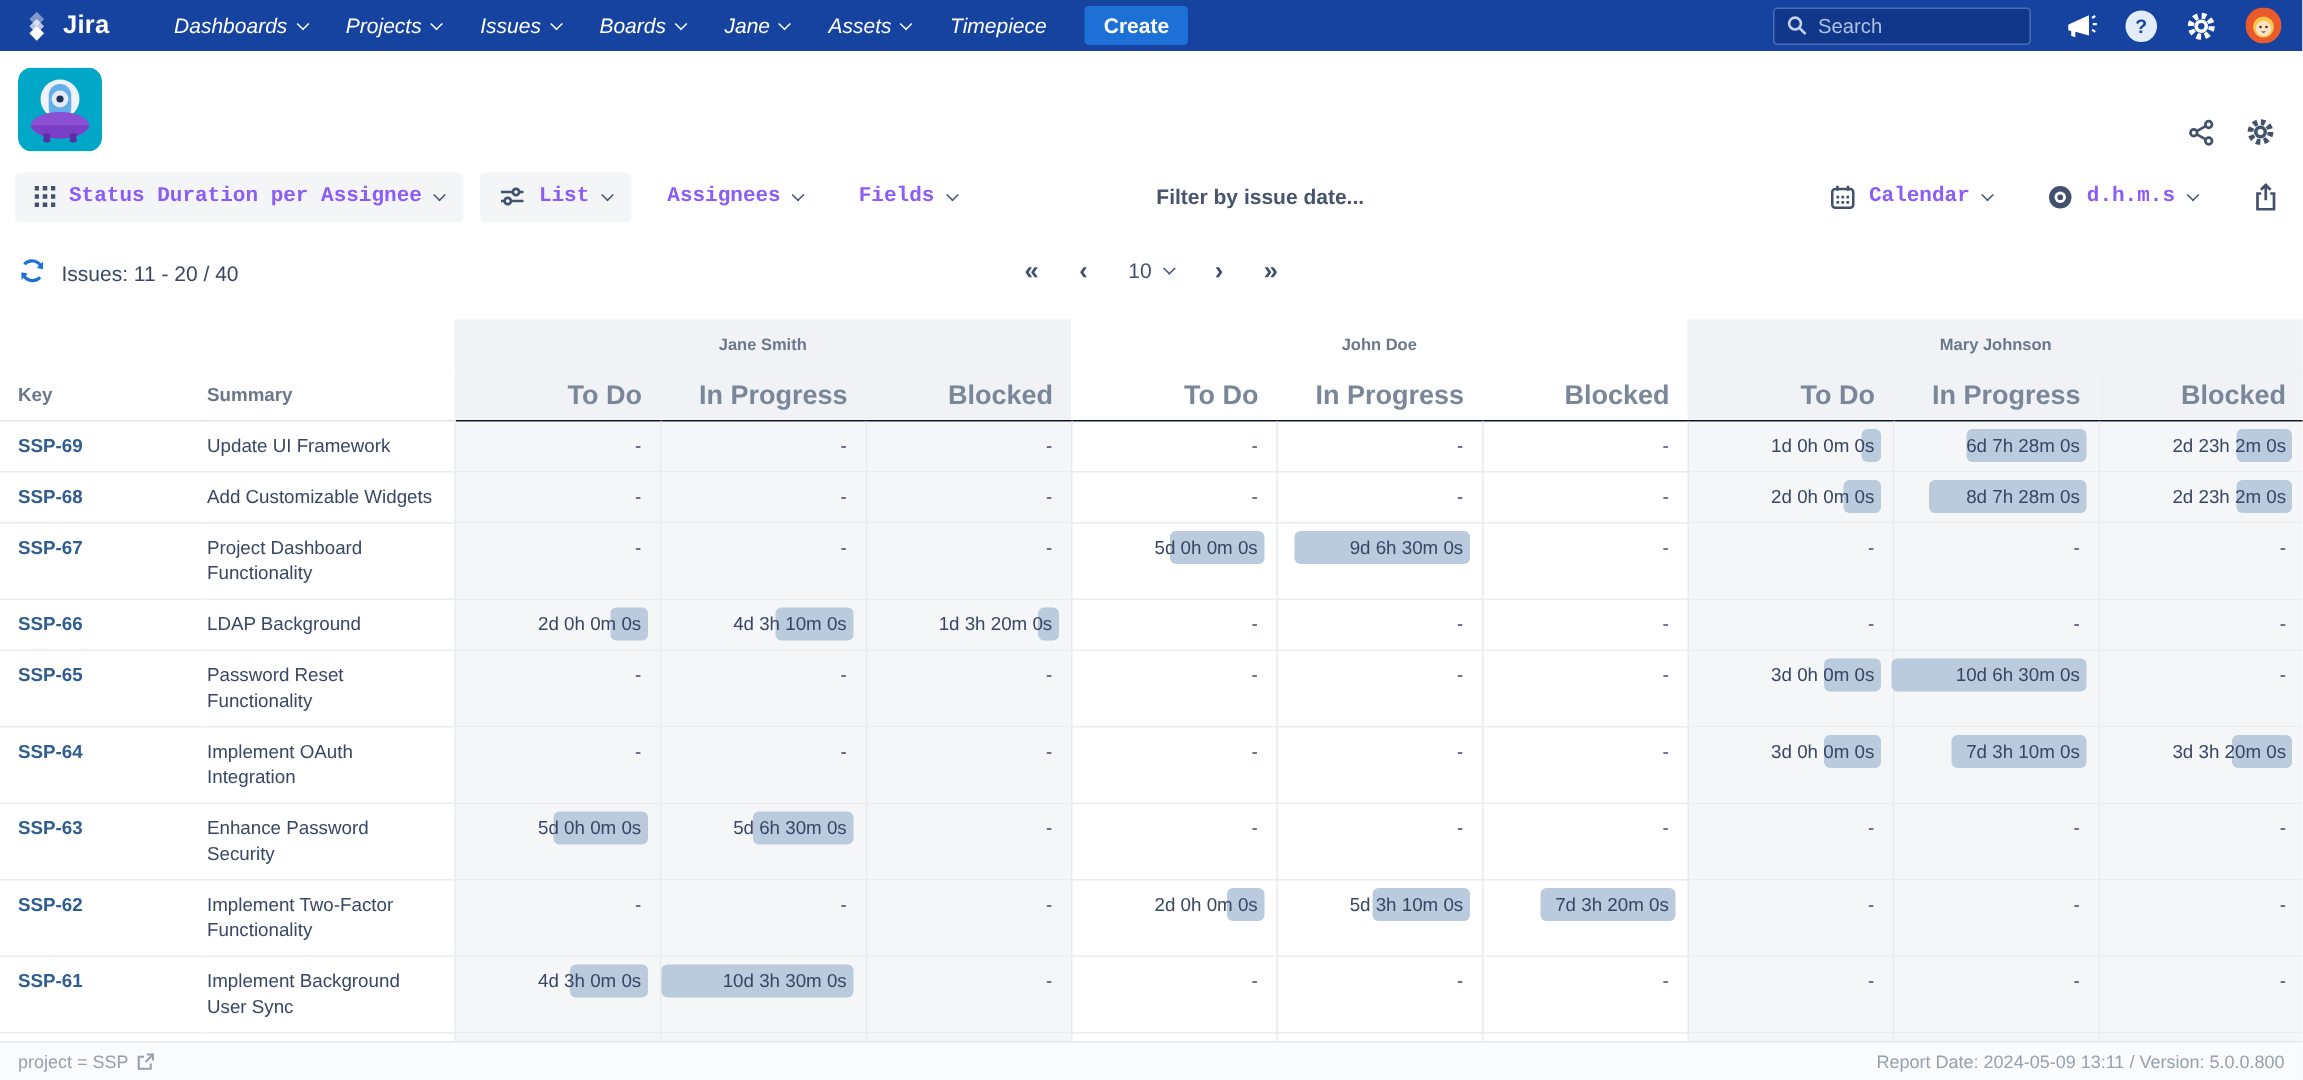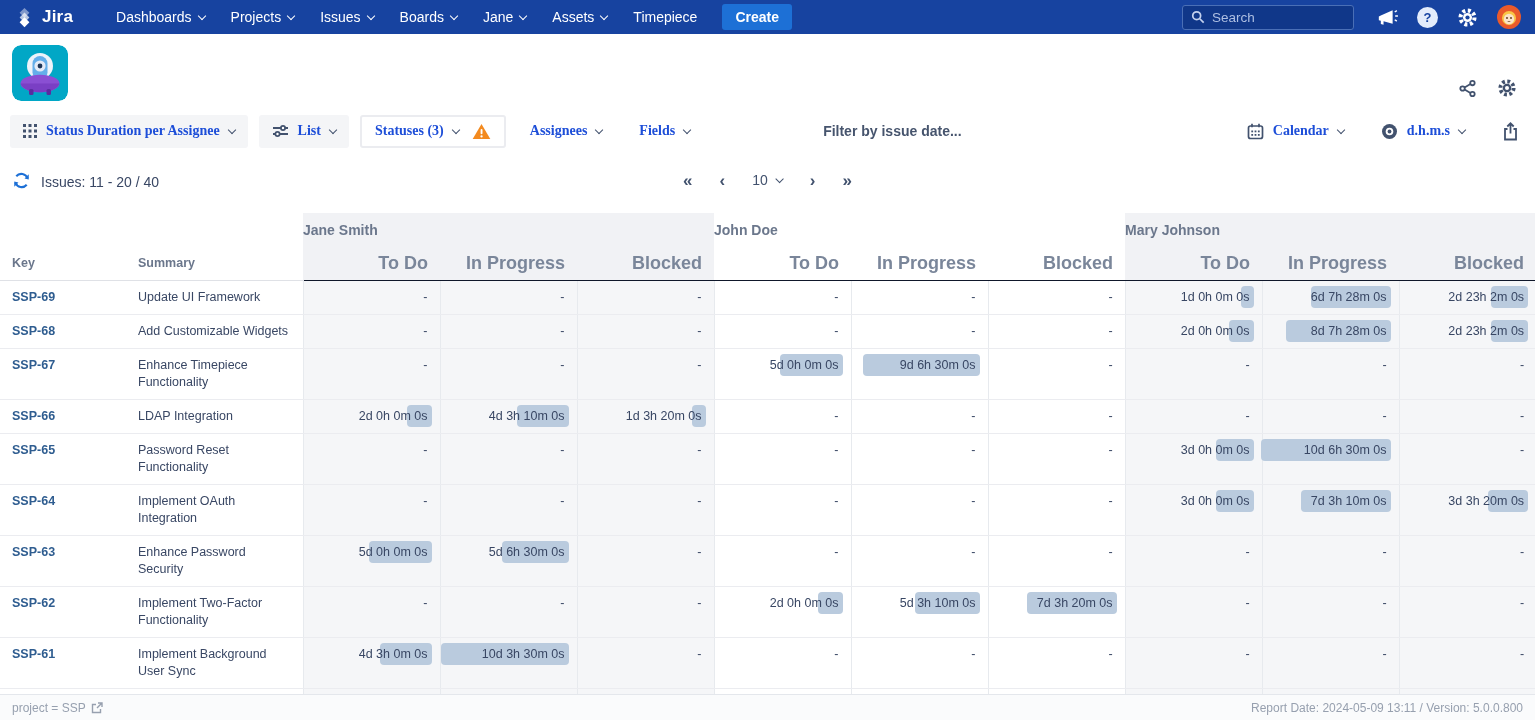--- a/index.html
+++ b/index.html
@@ -5,21 +5,21 @@
   * { box-sizing: border-box; margin: 0; padding: 0; }
   html,body { width:1535px; height:720px; }
   body {
     font-family: "Liberation Sans", "DejaVu Sans", sans-serif;
     background:#fff; position:relative; overflow:hidden; color:#394764;
   }
   
   .topnav{ display:flex; align-items:center; height:34px; background:#1743a0; padding:0 14px; }
   .brand{ display:flex; align-items:flex-start; gap:7px; margin-right:30px; }
   .brand-name{ color:#fff; font-size:17px; font-weight:700; letter-spacing:.2px; }
-  .nav-items{ display:flex; align-items:flex-start; height:100%; }
+  .nav-items{ display:flex; align-items:flex-start; height:100%;font-style:italic; }
   .nav-item{ display:flex; align-items:center; gap:7px; padding:0 13px; height:100%; color:#fff; font-size:14px; cursor:pointer; }
   .chev{ display:inline-block; width:6px; height:6px; border-right:1.8px solid currentColor; border-bottom:1.8px solid currentColor; transform:rotate(45deg); margin-top:-3px; flex:none; }
   .create-btn{ margin-left:12px; background:#1d70d6; color:#fff; border:none; border-radius:3px; font-size:14px; font-weight:600; padding:5px 13px; cursor:pointer; font-family:inherit; }
   .nav-spacer{ flex:1; }
   .nav-search{ display:flex; align-items:center; gap:7px; width:172px; height:25px; background:#103789; border:1.5px solid #4a6fb6; border-radius:3px; padding:0 8px; }
   .nav-search input{ background:transparent; border:none; outline:none; color:#eab308; font-size:13.5px; width:120px; font-family:inherit; }
   .nav-search input::placeholder{ color:#aebfe2; }
   .nav-icons{ display:flex; align-items:center; gap:19px; margin-left:22px; }
   .help-circle{ width:21px; height:21px; border-radius:50%; background:#e3ecfb; color:#1743a0; font-weight:700; font-size:13px; display:flex; align-items:center; justify-content:center; }
   .icon-btn{ cursor:pointer; display:flex; align-items:center; }
@@ -28,39 +28,39 @@
   .app-icon{ width:56px; height:56px; border-radius:9px; overflow:hidden; flex:none; }
   .sub-right .row1{ display:flex; align-items:center; gap:13px; margin-top:3px; }
   .sub-label{ font-size:14px; color:#394764; }
   .dd{ display:flex; align-items:center; justify-content:space-between; background:#f4f5f7; border-radius:3px; height:31px; padding:0 12px; font-size:14px; color:#394764; cursor:pointer; gap:10px; }
   .dd .chev{ color:#42526e; }
   .dd-mode{ width:122px; }
   .dd-project{ width:372px; margin-top:6px; }
   .sub-actions{ position:absolute; right:18px; top:44px; display:flex; gap:20px; color:#42526e; }
   
   .toolbar{ display:flex; align-items:center; padding:0 10px; height:40px; margin-top:2px; }
-  .tbtn{ display:flex; align-items:center; gap:9px; background:#f4f5f7; border:none; border-radius:3px; height:33px; padding:0 13px; font-size:14px; font-weight:600; color:#1d4ed8; cursor:pointer; font-family:Liberation Serif, serif; }
+  .tbtn{ display:flex; align-items:center; gap:9px; background:#f4f5f7; border:none; border-radius:3px; height:33px; padding:0 13px; font-size:14px; font-weight:600; color:#8b5cf6; cursor:pointer; font-family:Liberation Mono, monospace; }
   .tbtn .chev{ color:#42526e; }
   .tbtn + .tbtn{ margin-left:11px; }
   .tbtn.outline{ background:#fff; border:2px solid #ebecf0; }
   .tbtn.plain{ background:transparent; font-weight:600; }
   .ml18{ margin-left:18px; } .ml26{ margin-left:26px; } .ml24{ margin-left:24px; }
   .filter-input{ margin-left:120px; border:none; outline:none; background:transparent; font-size:14px; font-weight:600; color:#46546d; width:210px; font-family:inherit; }
   .filter-input::placeholder{ color:#46546d; }
   .tb-spacer{ flex:1; }
   
   .pagebar{ position:relative; height:58px; display:flex; align-items:center; padding:0 12px; }
   .issues-info{ display:flex; align-items:flex-end; gap:10px; font-size:14px; color:#394764; }
   .paging{ position:absolute; left:50%; transform:translateX(-50%); display:flex; align-items:center; gap:27px; color:#42526e; }
   .pg-arrow{ font-size:17px; font-weight:700; cursor:pointer; line-height:1; }
   .pg-size{ display:flex; align-items:center; gap:9px; font-size:14px; cursor:pointer; }
   
   table{ border-collapse:collapse; table-layout:fixed; width:1535px; margin-top:4px; }
   thead th{ font-weight:600; }
-  .th-group{ height:34px; font-size:14px; color:#6b778c; text-align:left; }
+  .th-group{ height:34px; font-size:11px; color:#6b778c; text-align:center; }
   .th-col{ height:33px; font-size:18px; color:#7a869a; text-align:right; padding-right:12px; border-bottom:1px solid #0f172a; }
   .th-left{ text-align:left; color:#6b778c; border-bottom:1px solid #dfe1e6; font-size:12.5px; }
   .th-key{ padding-left:12px; } .th-sum{ padding-left:3px; }
   .shade-h{ background:#f1f2f5; }
   tbody td{ border-bottom:1px solid #ebecf0; vertical-align:top; padding-top:8px; padding-bottom:8px; font-size:12.5px; line-height:17px; color:#394764; }
   td.key{ padding-left:12px; }
   .key-link{ color:#2f5d90; font-weight:700; text-decoration:none; cursor:pointer; }
   td.sum{ padding-left:3px; padding-right:10px; }
   td.dur{ position:relative; text-align:right; padding-right:12px; border-left:1px solid #e7eaee; }
   td.dur.shade{ background:#f5f6f8; }
@@ -208,31 +208,20 @@
     <span style="display:flex">
       <svg width="17" height="14" viewBox="0 0 17 14" fill="none" stroke="#42526e" stroke-width="1.8">
         <path d="M1 4h15M1 10h15"></path>
         <circle cx="11" cy="4" r="2.1" fill="#fff"></circle>
           <circle cx="5.5" cy="10" r="2.1" fill="#fff"></circle>
       </svg>
     </span>
     <span>List</span>
     <span class="chev"></span>
   </button>
-  <button class="tbtn outline">
-    <span>Statuses (3)</span>
-    <span class="chev"></span>
-    <span style="display:flex;margin-left:4px">
-      <svg width="19" height="17" viewBox="0 0 19 17">
-        <path d="M9.5 1 18.3 16H.7z" fill="#f38a1f"></path>
-        <rect x="8.6" y="6" width="1.9" height="5.2" rx=".95" fill="#fff"></rect>
-        <circle cx="9.55" cy="13.4" r="1.15" fill="#fff"></circle>
-      </svg>
-    </span>
-  </button>
   <button class="tbtn plain ml18">
     <span>Assignees</span>
     <span class="chev"></span>
   </button>
   <button class="tbtn plain ml26">
     <span>Fields</span>
     <span class="chev"></span>
   </button>
   <input class="filter-input" placeholder="Filter by issue date..." style="">
   <div class="tb-spacer"></div>
@@ -355,34 +344,34 @@
         <td class="dur shade"><span class="dash">-</span></td>
         <td class="dur"><span class="dash">-</span></td>
         <td class="dur"><span class="dash">-</span></td>
         <td class="dur"><span class="dash">-</span></td>
         <td class="dur shade"><span class="bar" style="width:25px"></span><span class="txt">2d 0h 0m 0s</span></td>
         <td class="dur shade"><span class="bar" style="width:105px"></span><span class="txt">8d 7h 28m 0s</span></td>
         <td class="dur shade"><span class="bar" style="width:37px"></span><span class="txt">2d 23h 2m 0s</span></td>
       </tr>
       <tr>
         <td class="key"><a class="key-link">SSP-67</a></td>
-        <td class="sum">Enhance Timepiece Functionality</td>
+        <td class="sum">Project Dashboard Functionality</td>
         <td class="dur shade"><span class="dash">-</span></td>
         <td class="dur shade"><span class="dash">-</span></td>
         <td class="dur shade"><span class="dash">-</span></td>
         <td class="dur"><span class="bar" style="width:63px"></span><span class="txt">5d 0h 0m 0s</span></td>
         <td class="dur"><span class="bar" style="width:117px"></span><span class="txt">9d 6h 30m 0s</span></td>
         <td class="dur"><span class="dash">-</span></td>
         <td class="dur shade"><span class="dash">-</span></td>
         <td class="dur shade"><span class="dash">-</span></td>
         <td class="dur shade"><span class="dash">-</span></td>
       </tr>
       <tr>
         <td class="key"><a class="key-link">SSP-66</a></td>
-        <td class="sum">LDAP Integration</td>
+        <td class="sum">LDAP Background</td>
         <td class="dur shade"><span class="bar" style="width:25px"></span><span class="txt">2d 0h 0m 0s</span></td>
         <td class="dur shade"><span class="bar" style="width:52px"></span><span class="txt">4d 3h 10m 0s</span></td>
         <td class="dur shade"><span class="bar" style="width:14px"></span><span class="txt">1d 3h 20m 0s</span></td>
         <td class="dur"><span class="dash">-</span></td>
         <td class="dur"><span class="dash">-</span></td>
         <td class="dur"><span class="dash">-</span></td>
         <td class="dur shade"><span class="dash">-</span></td>
         <td class="dur shade"><span class="dash">-</span></td>
         <td class="dur shade"><span class="dash">-</span></td>
       </tr>

